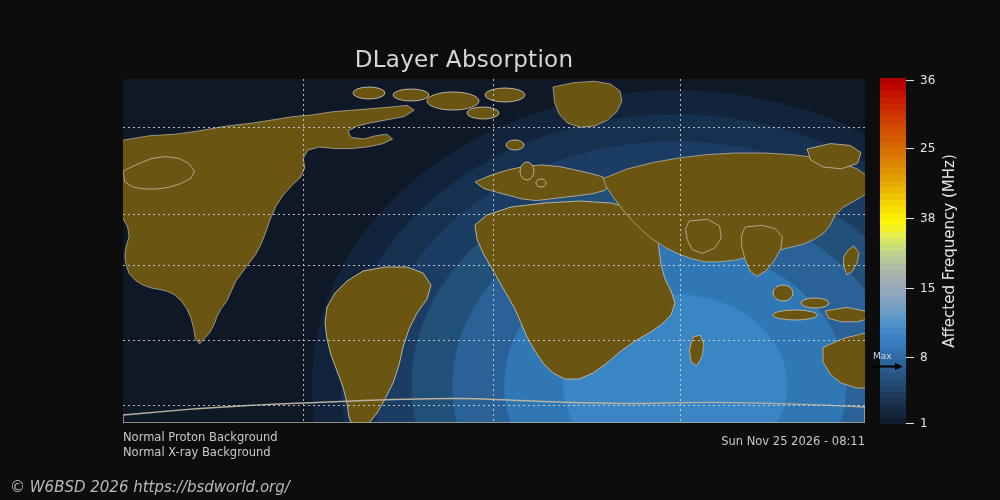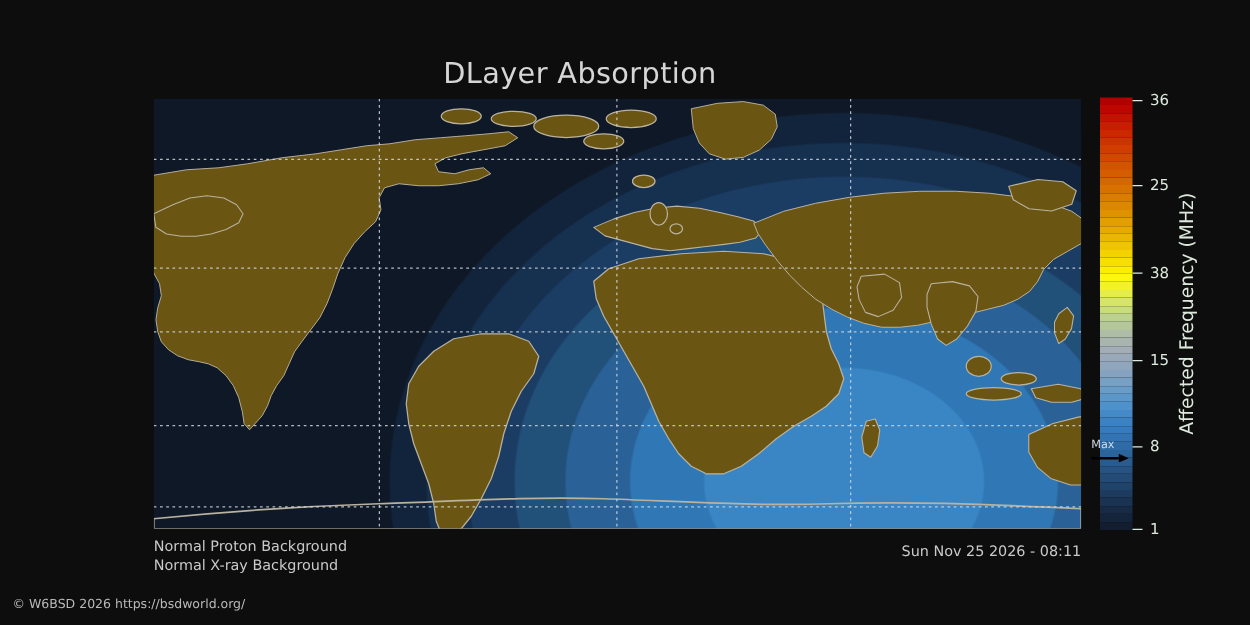--- a/index.html
+++ b/index.html
@@ -48,22 +48,22 @@
   }
   .maxmark{position:absolute;left:873px;top:352px;width:44px;height:22px;}
   .maxmark .mlab{position:absolute;left:0;top:0;color:#cfd9e4;font-size:9px;line-height:9px;}
   .maxmark .arrow{position:absolute;left:0;top:11px;width:30px;height:7px;}
 
   
   .note{position:absolute;color:#c9c9c9;font-size:11.5px;white-space:nowrap;}
   .note-a{left:123px;top:430px;}
   .note-b{left:123px;top:445px;}
   .stamp{position:absolute;right:135px;top:434px;color:#c9c9c9;font-size:11.5px;white-space:nowrap;}
-  .copyright{position:absolute;left:10px;top:478px;color:#b9b9b9;font-size:10px;
-    white-space:nowrap;}
+  .copyright{position:absolute;left:10px;top:478px;color:#b9b9b9;font-size:15px;
+    font-style:italic;white-space:nowrap;}
 </style>
 </head>
 <body>
 
 <div id="root">
 
   <div class="title">DLayer Absorption</div>
 
   <div class="map-wrap">
     <svg class="map-svg" viewBox="0 0 742 344" preserveAspectRatio="none">

